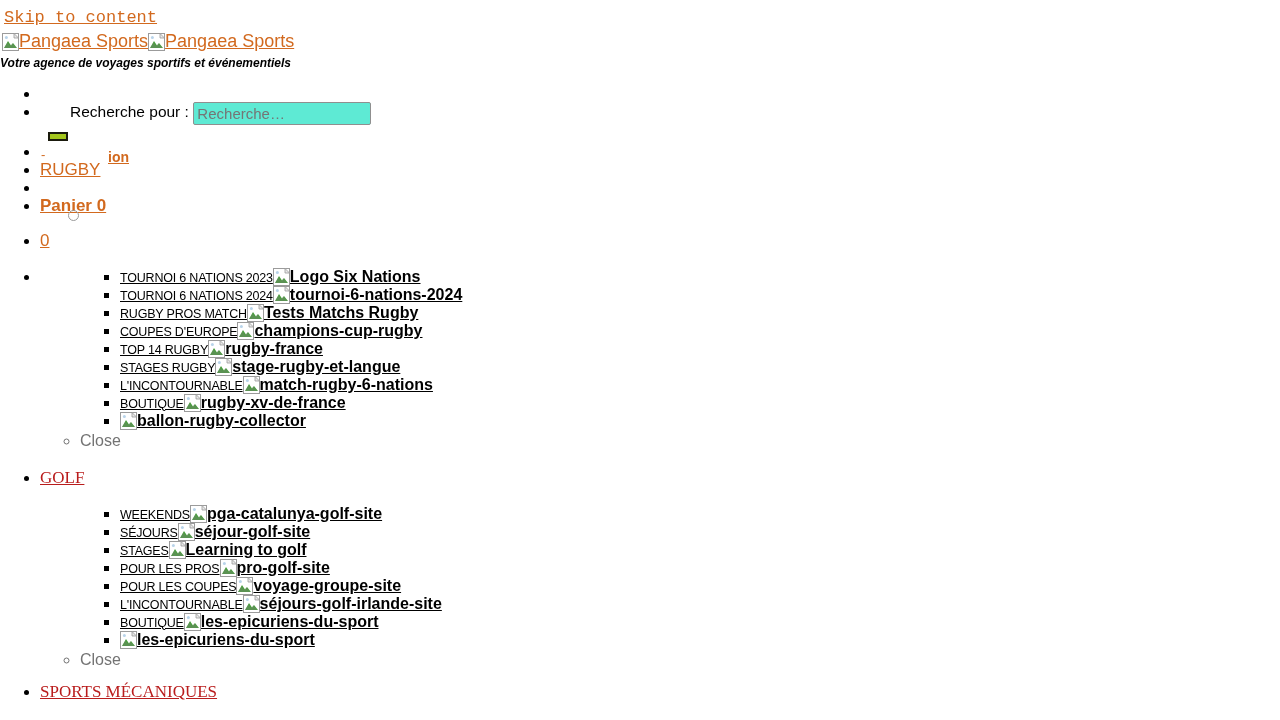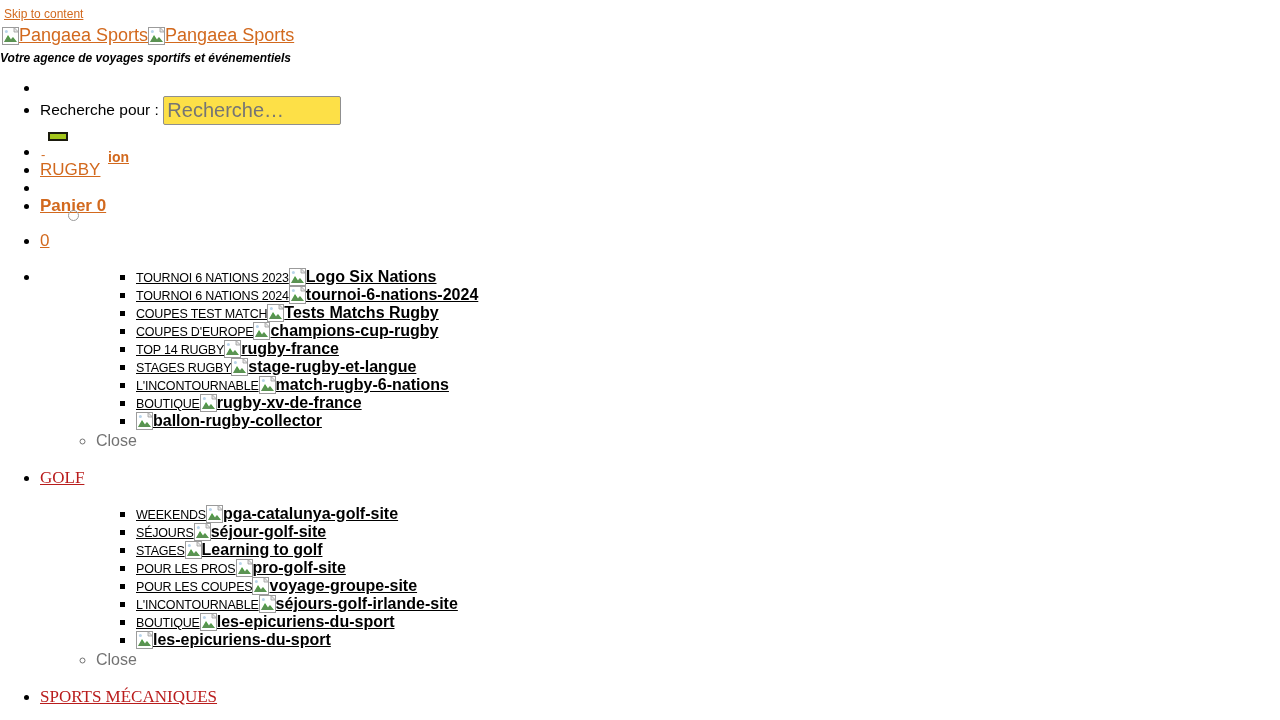--- a/index.html
+++ b/index.html
@@ -33,21 +33,22 @@
   a.plain {
     color: #000000;
     text-decoration: underline;
     cursor: pointer;
   }
 
   
   .skip {
     display: block;
     padding: 8px 0 0 4px;
-    font-size: 12px;
+    font-size: 17px;
+    font-family: Liberation Mono, monospace;
   }
   .brandline {
     padding: 4px 0 0 2px;
     font-size: 18px;
     white-space: nowrap;
   }
   .tagline {
     font-weight: bold;
     font-style: italic;
     font-size: 12px;
@@ -67,40 +68,40 @@
   .brokenimg svg { display: block; }
 
   
   ul {
     list-style-type: disc;
     margin: 16px 0;
     padding-left: 40px;
   }
   ul ul {
     list-style-type: circle;
-    margin: 16px;
+    margin: 0;
   }
   ul ul ul {
     list-style-type: square;
     margin: 0;
   }
   li { margin: 0; }
 
   .navroot { margin-top: 14px; }
 
-  .searchlabel { font-size: 15.5px; }
+  .searchlabel { font-size: 15.5px; margin-left: 30px; }
   .searchinput {
     font-family: "Liberation Sans", sans-serif;
-    font-size: 20px;
+    font-size: 15px;
     color: #555;
     width: 170px;
     padding: 2px 3px;
     border: 1px solid #8f8f8f;
     border-radius: 2px;
-    background: #fde047;
+    background: #5eead4;
     vertical-align: middle;
   }
   .searchbtn {
     display: inline-block;
     width: 20px;
     height: 9px;
     background: #a3c61c;
     border: 2px solid #1a1a0d;
     padding: 0;
     margin: 6px 0 0 8px;
@@ -212,21 +213,21 @@
                       <path d="M2 15 L5.5 9.5 L8 13 L10.5 10.2 L14.2 15 Z" fill="#7a7a7a" opacity="0.35"></path>
                       <circle cx="4.4" cy="4.4" r="1.5" fill="#b9d4ea"></circle>
                     </svg></span>Logo Six Nations</a></li>
               <li class="menuline"><a href="#" class="plain smalllink">TOURNOI 6 NATIONS 2024</a><a href="#" class="plain boldlink"><span class="brokenimg"><svg width="17" height="18" viewBox="0 0 17 18">
                       <rect x="0.5" y="0.5" width="16" height="17" fill="#ffffff" stroke="#9b9b9b"></rect>
                       <path d="M12 0.5 L16.5 5 L12 5 Z" fill="#e8e8e8" stroke="#9b9b9b" stroke-width="0.8"></path>
                       <path d="M2 15 L6 8 L9 12.5 L11 10 L15 15 Z" fill="#4a9f3e"></path>
                       <path d="M2 15 L5.5 9.5 L8 13 L10.5 10.2 L14.2 15 Z" fill="#7a7a7a" opacity="0.35"></path>
                       <circle cx="4.4" cy="4.4" r="1.5" fill="#b9d4ea"></circle>
                     </svg></span>tournoi-6-nations-2024</a></li>
-              <li class="menuline"><a href="#" class="plain smalllink">COUPES TEST MATCH</a><a href="#" class="plain boldlink"><span class="brokenimg"><svg width="17" height="18" viewBox="0 0 17 18">
+              <li class="menuline"><a href="#" class="plain smalllink">RUGBY PROS MATCH</a><a href="#" class="plain boldlink"><span class="brokenimg"><svg width="17" height="18" viewBox="0 0 17 18">
                       <rect x="0.5" y="0.5" width="16" height="17" fill="#ffffff" stroke="#9b9b9b"></rect>
                       <path d="M12 0.5 L16.5 5 L12 5 Z" fill="#e8e8e8" stroke="#9b9b9b" stroke-width="0.8"></path>
                       <path d="M2 15 L6 8 L9 12.5 L11 10 L15 15 Z" fill="#4a9f3e"></path>
                       <path d="M2 15 L5.5 9.5 L8 13 L10.5 10.2 L14.2 15 Z" fill="#7a7a7a" opacity="0.35"></path>
                       <circle cx="4.4" cy="4.4" r="1.5" fill="#b9d4ea"></circle>
                     </svg></span>Tests Matchs Rugby</a></li>
               <li class="menuline"><a href="#" class="plain smalllink">COUPES D'EUROPE</a><a href="#" class="plain boldlink"><span class="brokenimg"><svg width="17" height="18" viewBox="0 0 17 18">
                       <rect x="0.5" y="0.5" width="16" height="17" fill="#ffffff" stroke="#9b9b9b"></rect>
                       <path d="M12 0.5 L16.5 5 L12 5 Z" fill="#e8e8e8" stroke="#9b9b9b" stroke-width="0.8"></path>
                       <path d="M2 15 L6 8 L9 12.5 L11 10 L15 15 Z" fill="#4a9f3e"></path>
@@ -334,19 +335,19 @@
                       <path d="M2 15 L6 8 L9 12.5 L11 10 L15 15 Z" fill="#4a9f3e"></path>
                       <path d="M2 15 L5.5 9.5 L8 13 L10.5 10.2 L14.2 15 Z" fill="#7a7a7a" opacity="0.35"></path>
                       <circle cx="4.4" cy="4.4" r="1.5" fill="#b9d4ea"></circle>
                     </svg></span>les-epicuriens-du-sport</a></li>
             </ul>
       </li>
       <li class="close-item">Close</li>
     </ul>
   </li>
 
-  <li style="margin-top:4px">
+  <li style="margin-top:12px">
     <a href="#" class="gold toplink">SPORTS MÉCANIQUES</a>
   </li>
 
 </ul>
 
 </div>
 
 </body></html>

